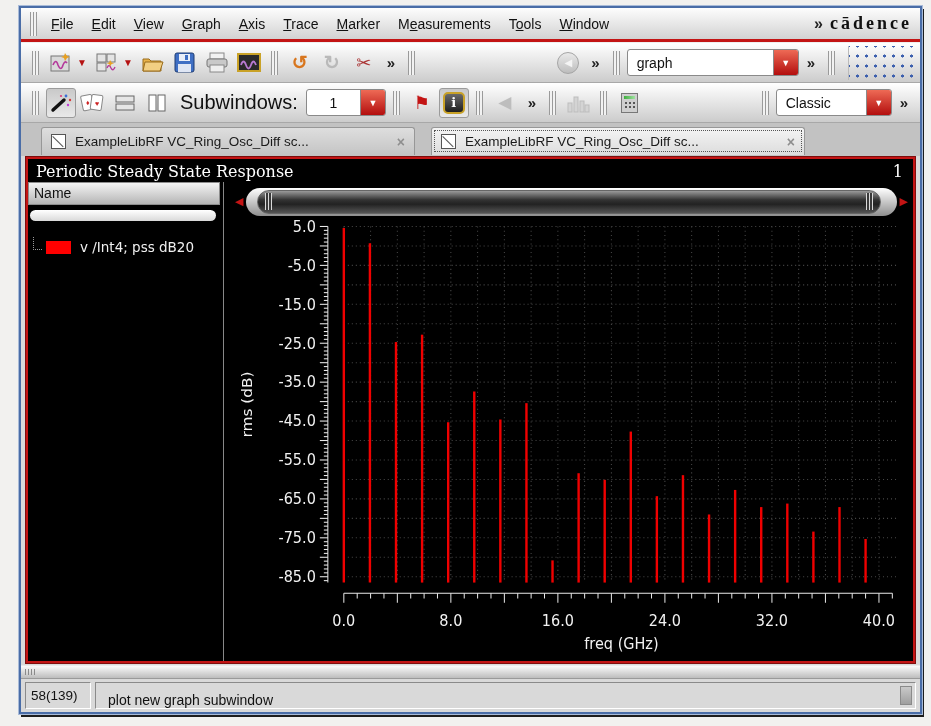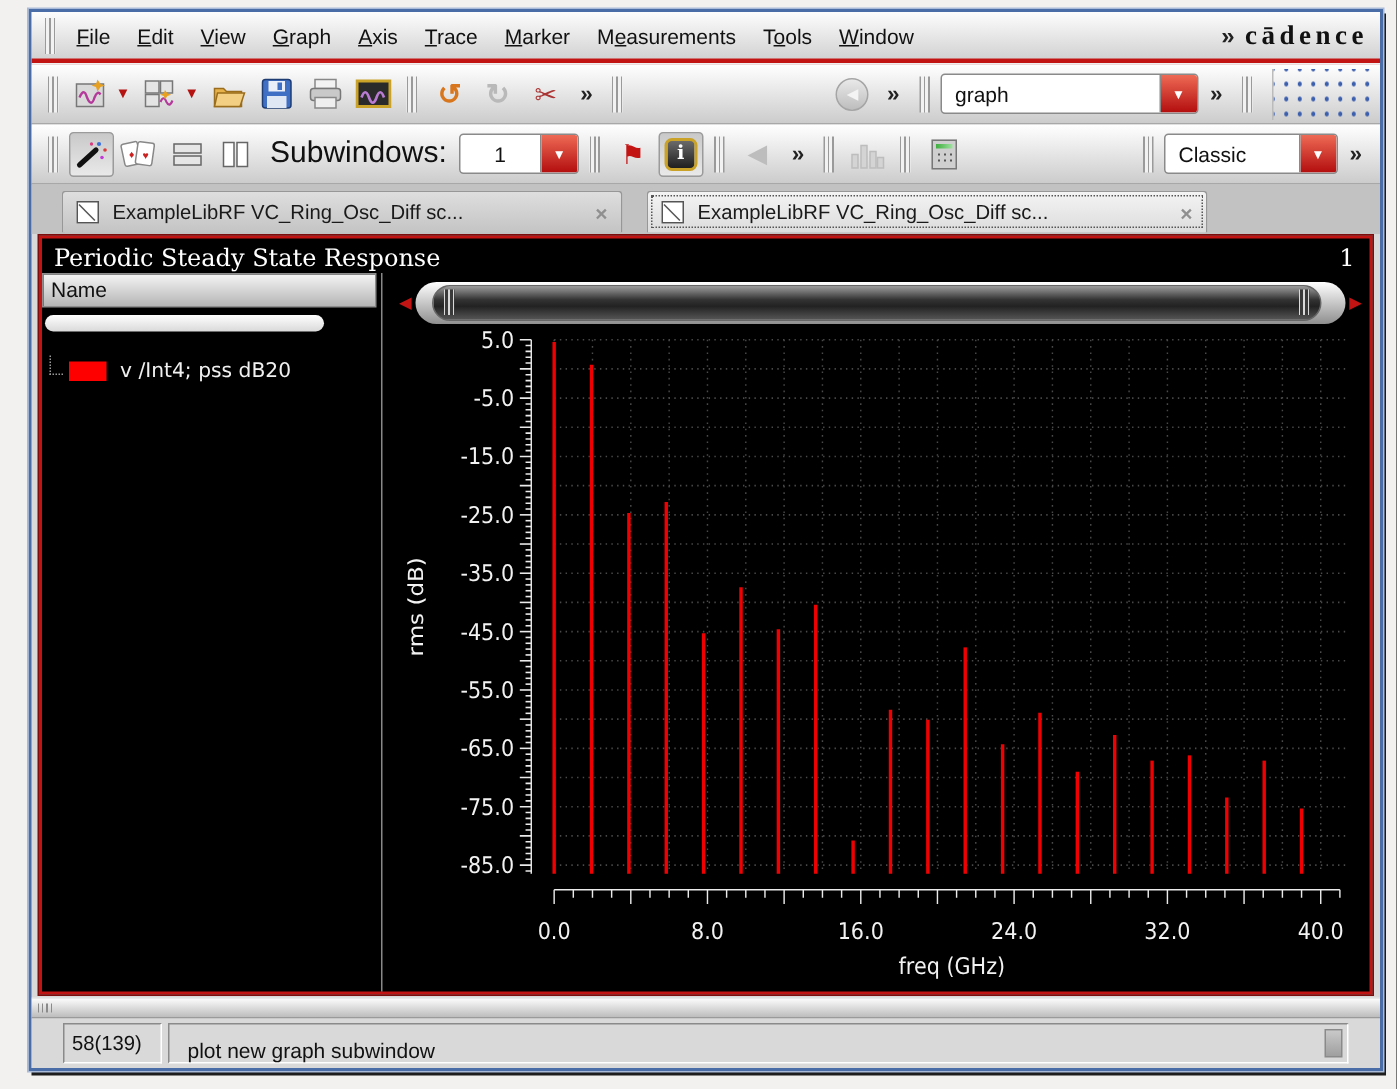--- a/index.html
+++ b/index.html
@@ -45,21 +45,21 @@
   .tab.active{background:linear-gradient(#f4f4f4,#dcdcdc);outline:1px dotted #555;outline-offset:-4px}
   .tab-icon{width:15px;height:15px;background:#fff;border:1px solid #555;flex:none;position:relative}
   .tab-icon::after{content:"";position:absolute;left:1px;top:1px;width:15px;height:1px;background:#555;transform:rotate(45deg);transform-origin:0 0}
   .tab-label{white-space:nowrap;overflow:hidden}
   .tab-close{margin-left:auto;color:#8f8f8f;font-weight:bold;font-size:14px}
 
   
   .graphwin{flex:1;margin:1px 5px 2px 5px;border:2px solid #c31414;outline:1px solid #7d0d0d;background:#000;display:flex;flex-direction:column;min-height:0}
   .title-row{display:flex;justify-content:space-between;align-items:center;color:#fff;font-family:"DejaVu Serif",serif;font-size:16px;padding:3px 10px 1px 8px;flex:none}
   .graph-body{flex:1;display:flex;min-height:0}
-  .left-panel{width:227px;border-right:1px solid #888;display:flex;flex-direction:column;flex:none}
+  .left-panel{width:196px;border-right:1px solid #888;display:flex;flex-direction:column;flex:none}
   .name-header{height:23px;background:linear-gradient(#f4f4f4,#b5b5b5);border:1px solid #8d8d8d;color:#111;font-size:14px;padding:2px 5px;margin-right:3px}
   .pill-scroll{width:186px;height:11px;margin:5px 0 0 2px;border-radius:6px;background:linear-gradient(#ffffff,#d9d9d9)}
   .legend-row{display:flex;align-items:center;margin:18px 0 0 5px;color:#f0f0f0;font-size:13.5px;font-family:"DejaVu Sans",sans-serif}
   .tree-guide{width:9px;height:13px;border-left:1px dotted #999;border-bottom:1px dotted #999;margin:-7px 4px 0 0}
   .swatch{width:25px;height:13px;background:#ff0000;margin-right:9px;flex:none}
 
   .plot-region{flex:1;display:flex;flex-direction:column;min-width:0}
   .slider-row{height:36px;display:flex;align-items:center;padding:3px 4px 0 10px;flex:none}
   .sl-arrow{color:#c31414;font-size:11px;flex:none;padding:0 1px}
   .slider-track{flex:1;height:28px;border-radius:14px;background:linear-gradient(#ffffff,#8f8f8f);position:relative;margin:0 2px}
@@ -67,21 +67,21 @@
   .thumb-grip{width:7px;height:17px;background:repeating-linear-gradient(90deg,#d9d9d9 0 1px,#3a3a3a 1px 3px)}
   .plot-svg{width:100%;flex:1}
   .gl{stroke:#4a4a4a;stroke-width:1;stroke-dasharray:1 3}
   .ax{stroke:#eaeaea;stroke-width:1}
   .bar{stroke:#f00000;stroke-width:2.4}
   .tl{fill:#f2f2f2;font-family:"DejaVu Sans",sans-serif;font-size:14.5px}
 
   
   .splitter-strip{height:14px;background:linear-gradient(#fafafa,#bdbdbd);border-top:1px solid #e9e9e9;border-bottom:1px solid #9a9a9a;display:flex;align-items:center;padding-left:4px;flex:none}
   .mini-grip{width:10px;height:6px;background:repeating-linear-gradient(90deg,#8a8a8a 0 1px,transparent 1px 3px)}
-  .statusbar{height:33px;background:#d9d9d9;display:flex;align-items:stretch;gap:4px;padding:3px 21px;flex:none}
+  .statusbar{height:33px;background:#d9d9d9;display:flex;align-items:stretch;gap:4px;padding:3px 4px;flex:none}
   .status-count{width:66px;border:1px solid;border-color:#8a8a8a #ffffff #ffffff #8a8a8a;display:flex;align-items:center;padding-left:5px;font-size:13.5px;color:#111}
   .status-msg{flex:1;border:1px solid;border-color:#8a8a8a #ffffff #ffffff #8a8a8a;display:flex;align-items:flex-end;padding-left:12px;font-size:14px;color:#111;position:relative}
   .status-grip{position:absolute;right:3px;top:3px;bottom:3px;width:12px;background:linear-gradient(#c9c9c9,#9f9f9f);border:1px solid #8a8a8a}
 </style>
 </head>
 <body>
 
 <div class="window">
 
   <div class="menubar">

